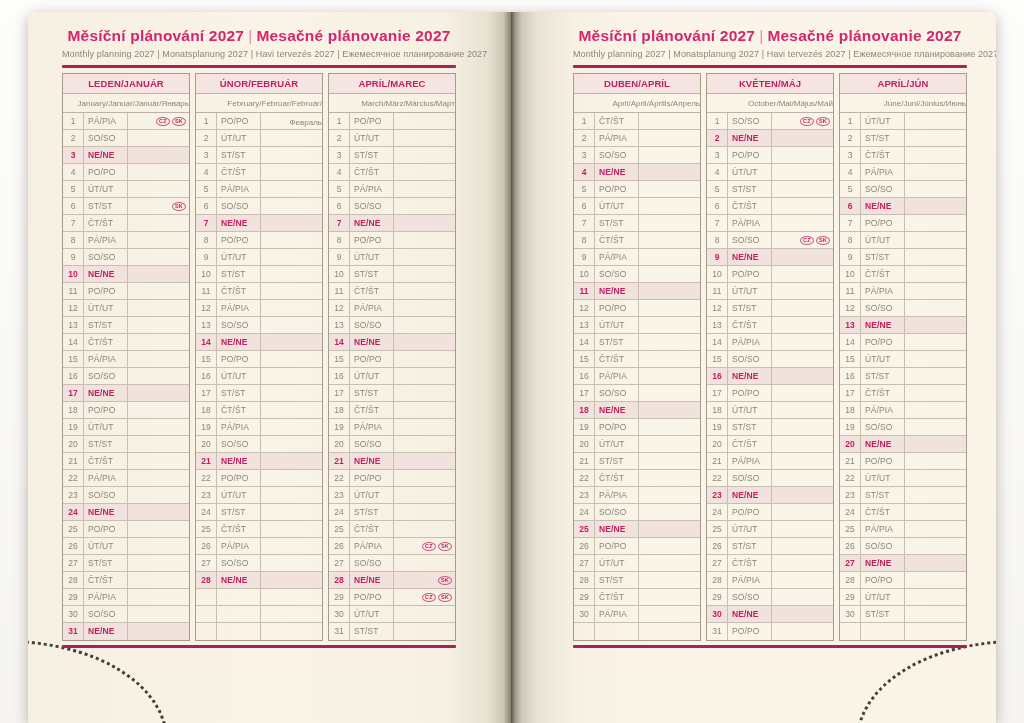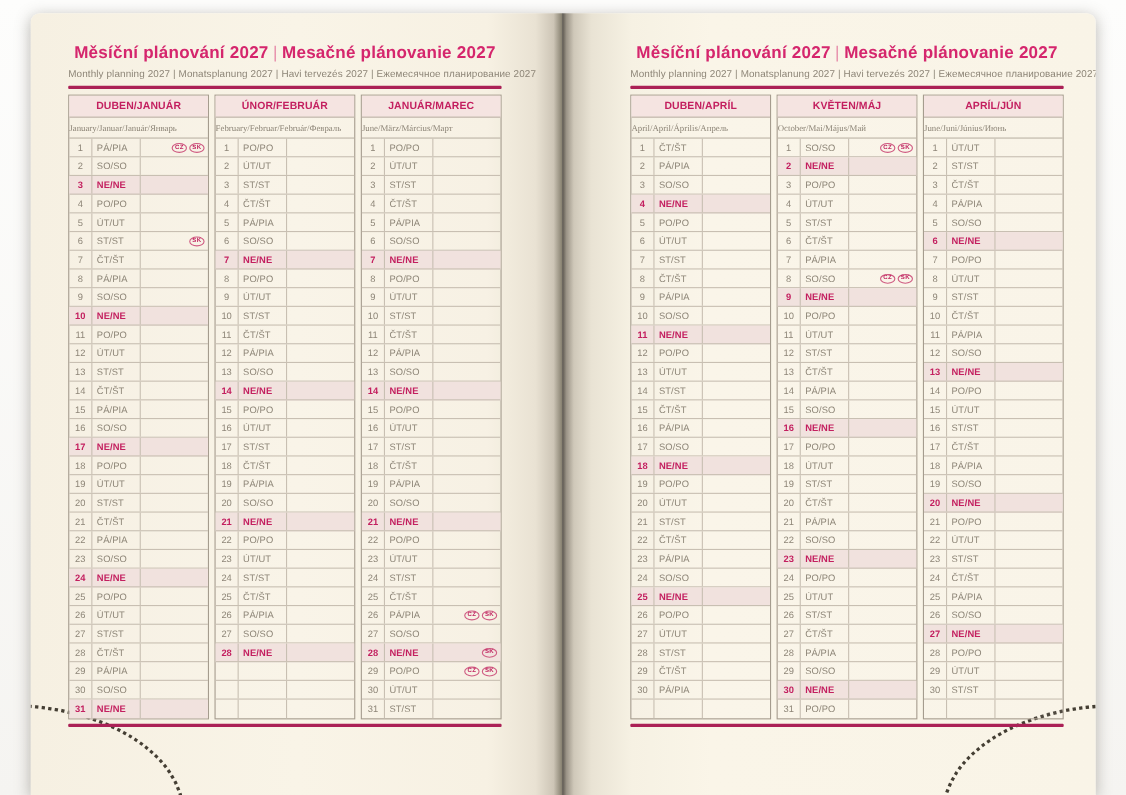--- a/index.html
+++ b/index.html
@@ -24,43 +24,43 @@
   .page.right {
     width:485px;
     border-radius:0 8px 0 0;
     background:linear-gradient(90deg,#57524a 0%, #9a9386 0.8%, #cfc8b9 2.2%, #e9e3d4 5.5%, #f6f1e3 13%, #faf5e8 28%, #f9f4e7 100%);
   }
   .content { position:absolute; top:0; width:394px; }
   .page.left  .content { left:34px; }
   .page.right .content { left:62px; }
 
   .title {
-    margin-top:28px; text-align:center;
+    margin-top:15px; text-align:center;
     font-size:15.5px; font-weight:bold; color:#d5266d; letter-spacing:.2px;
     white-space:nowrap;
   }
   .title .sep { opacity:.5; padding:0 4px; font-weight:normal; }
   .subtitle {
     margin-top:4px; text-align:right;
     font-size:9px; color:#8d8577; letter-spacing:.1px; white-space:nowrap;
   }
   .rule { height:3px; background:#ab2156; border-radius:1px; }
   .rule.top { margin-top:6px; }
   .rule.bottom { margin-top:4px; }
 
   .months { display:flex; gap:5px; margin-top:5px; }
   .month { flex:1; border:1px solid #a59c8e; background:rgba(255,255,255,0.06); }
   .m-name {
     height:20px; line-height:20px; text-align:center;
     background:#f5e4e1; color:#c31f5f; font-weight:bold; font-size:9.5px;
     border-bottom:1px solid #bcb3a6; letter-spacing:.1px;
   }
   .m-sub {
-    height:19px; line-height:19px; text-align:left;
-    color:#8d8577; font-size:8px; border-bottom:1px solid #bcb3a6;font-family:Liberation Serif, serif;
+    height:19px; line-height:19px; text-align:right;
+    color:#8d8577; font-size:8px; border-bottom:1px solid #bcb3a6;
   }
   .row {
     display:grid; grid-template-columns:21px 44px 1fr;
     height:17px; border-bottom:1px solid #c8bfb2;
   }
   .row:last-child { border-bottom:none; }
   .c-num {
     border-right:1px solid #c8bfb2; text-align:center;
     line-height:16px; font-size:8.5px; color:#8d8577;
   }
@@ -92,21 +92,21 @@
   <section class="page left">
     <div class="arc"></div>
     <div class="content">
       <header>
         <h1 class="title"><span>Měsíční plánování 2027</span><span class="sep">|</span><span>Mesačné plánovanie 2027</span></h1>
         <div class="subtitle">Monthly planning 2027 | Monatsplanung 2027 | Havi tervezés 2027 | Ежемесячное планирование 2027</div>
         <div class="rule top"></div>
       </header>
       <div class="months">
   <div class="month">
-    <div class="m-name">DUBEN/JANUÁR</div>
+    <div class="m-name">LEDEN/JANUÁR</div>
     <div class="m-sub">January/Januar/Január/Январь</div>
     <div class="m-grid">
   <div class="row">
     <div class="c-num">1</div>
     <div class="c-wd">PÁ/PIA</div>
     <div class="c-note">
                   <span class="badge">CZ</span>
                   <span class="badge">SK</span>
                 </div>
   </div>
@@ -481,22 +481,22 @@
 
   <div class="row blank">
     <div class="c-num"></div>
     <div class="c-wd"></div>
     <div class="c-note"></div>
   </div>
 </div>
   </div>
 
   <div class="month">
-    <div class="m-name">JANUÁR/MAREC</div>
-    <div class="m-sub">June/März/Március/Март</div>
+    <div class="m-name">APRÍL/MAREC</div>
+    <div class="m-sub">March/März/Március/Март</div>
     <div class="m-grid">
   <div class="row">
     <div class="c-num">1</div>
     <div class="c-wd">PO/PO</div>
     <div class="c-note"></div>
   </div>
 
   <div class="row">
     <div class="c-num">2</div>
     <div class="c-wd">ÚT/UT</div>

